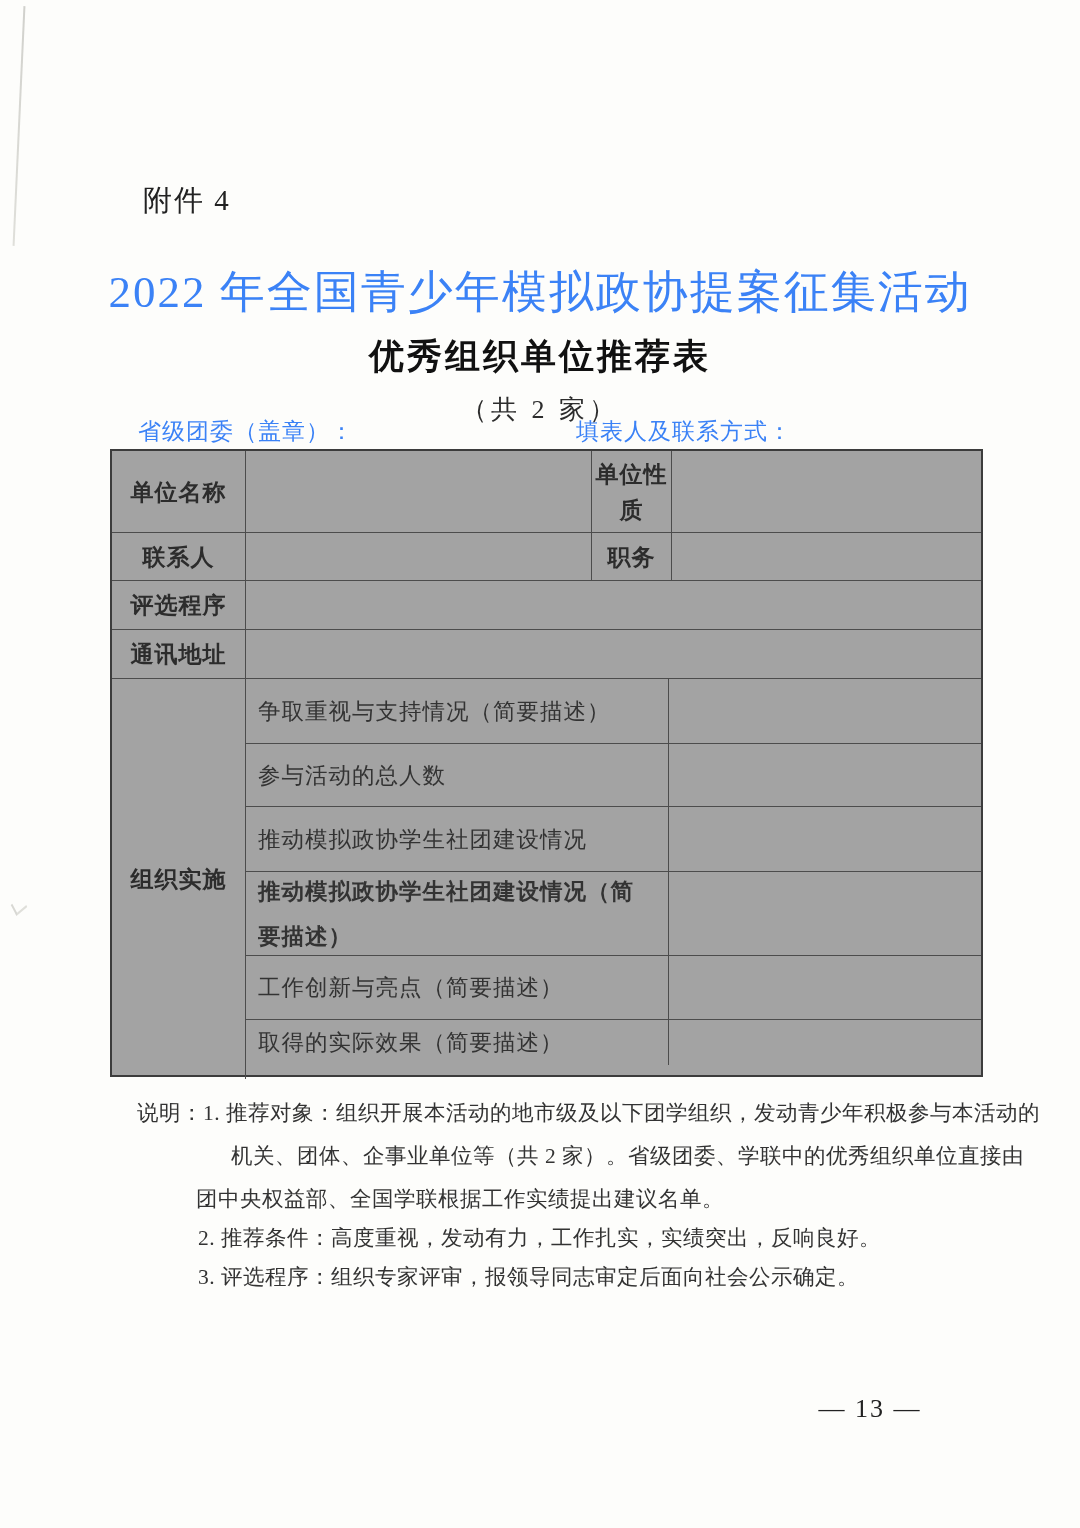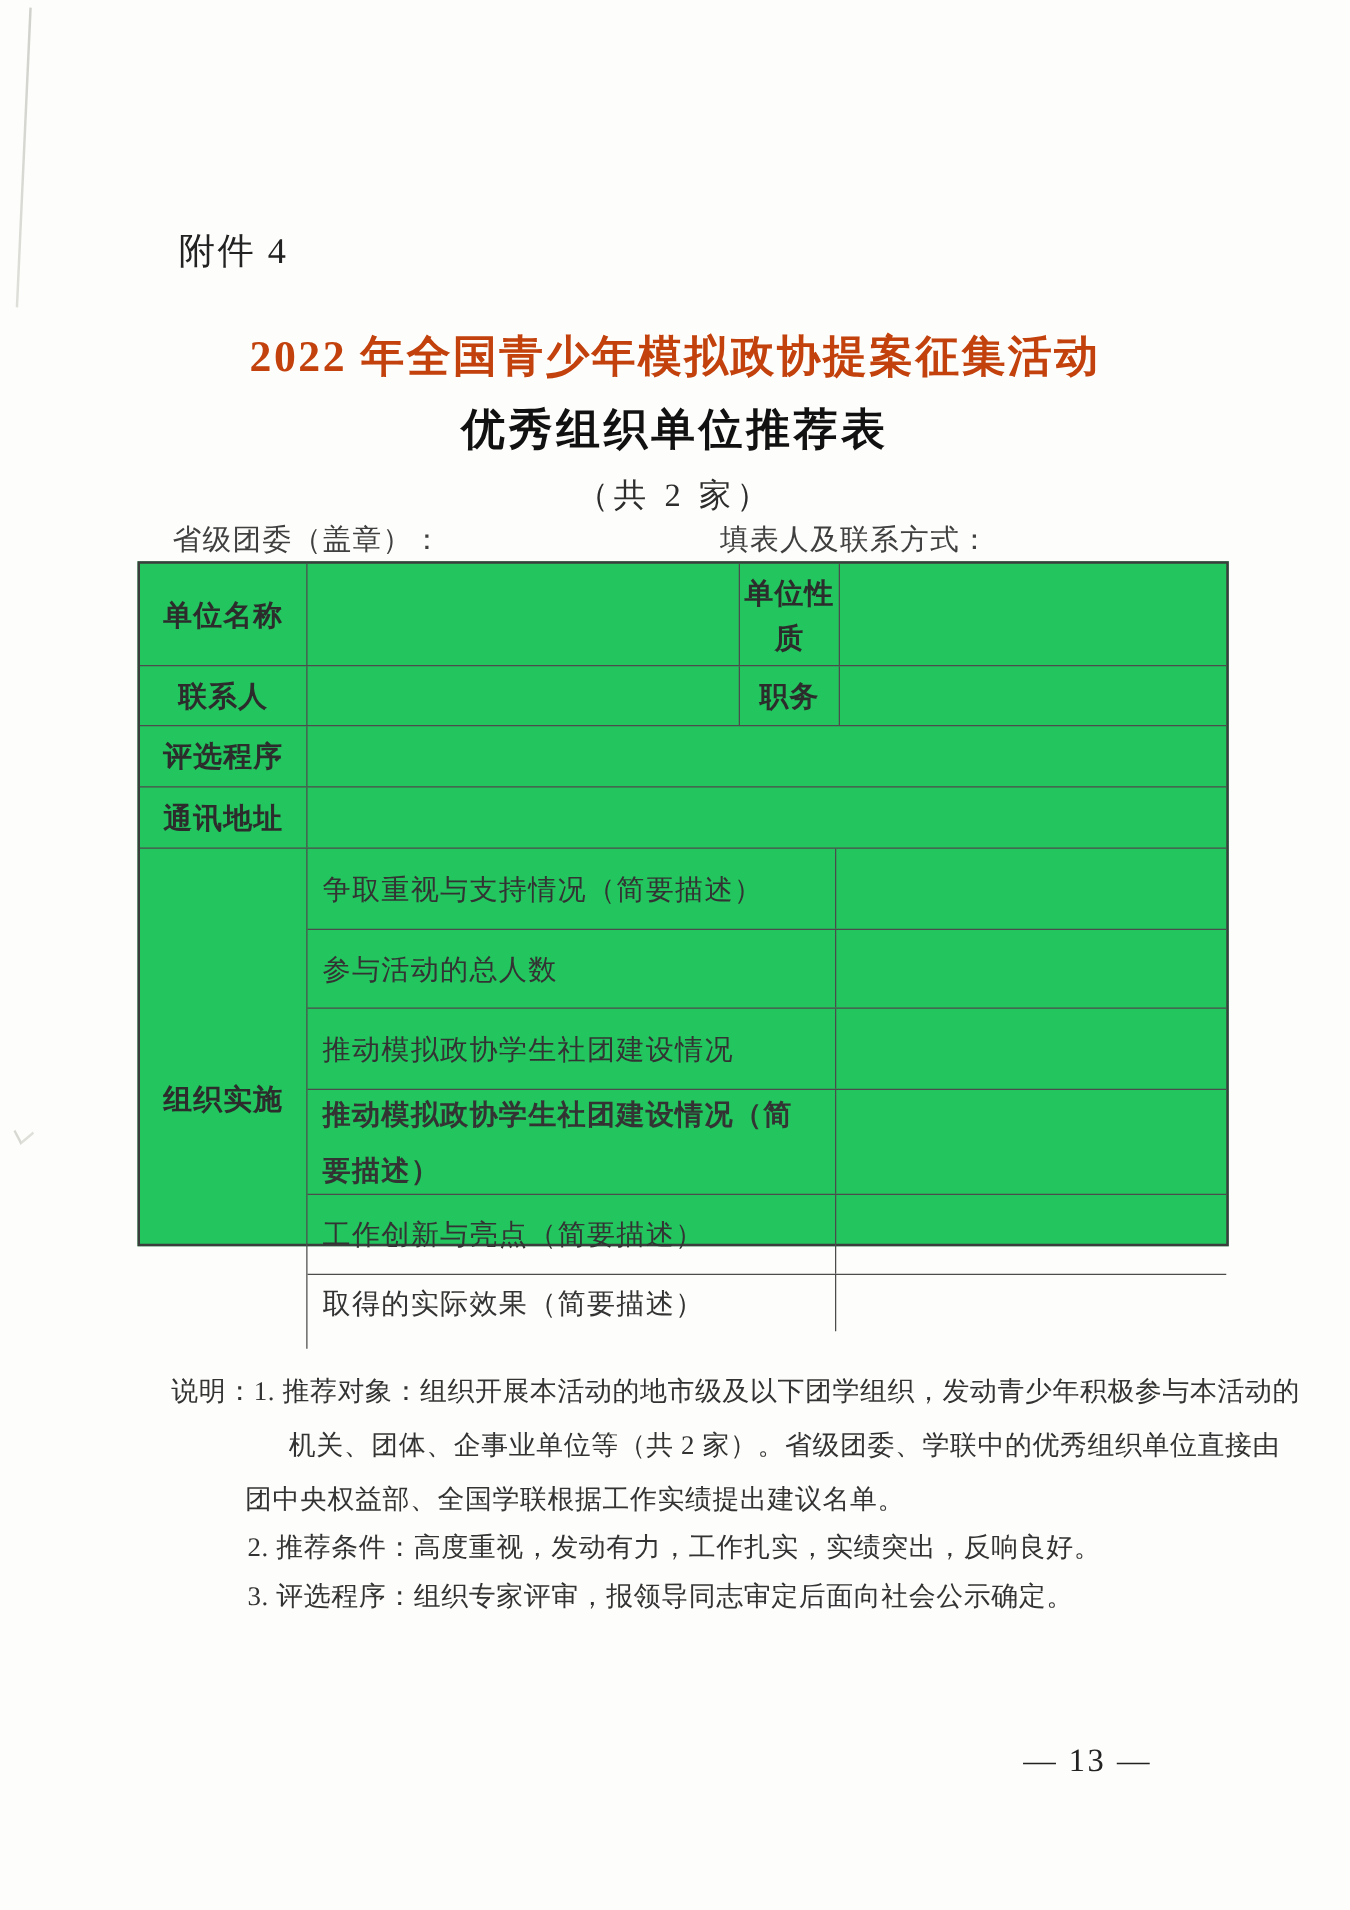--- a/index.html
+++ b/index.html
@@ -38,47 +38,47 @@
   .attachment {
     position: absolute;
     left: 143px; top: 181px;
     font-size: 29px;
     letter-spacing: 2px;
     color: #222;
   }
 
   .title-block { position: absolute; left: 0; top: 262px; width: 1080px; text-align: center; }
   .title-line1 {
-    font-size: 35px; font-weight: bold; letter-spacing: 2px; color: #c2410c;
+    font-size: 45px; font-weight: normal; letter-spacing: 2px; color: #3b82f6;
     font-family: "Liberation Serif", "DejaVu Serif", serif;
   }
   .title-line2 {
     font-size: 35px; font-weight: bold; letter-spacing: 3px; color: #111;
     margin-top: 11px;
     font-family: "Liberation Serif", "DejaVu Serif", serif;
   }
   .title-line3 {
     font-size: 26px; letter-spacing: 4px; color: #2d2d2d; margin-top: 12px;
   }
 
   .form-meta {
     position: absolute; left: 0; top: 416px; width: 1080px; height: 30px;
-    font-size: 23px; color: #404040;
+    font-size: 23px; color: #3b82f6;
   }
   .meta-left  { position: absolute; left: 138px; top: 0; letter-spacing: 1px; }
   .meta-right { position: absolute; left: 576px; top: 0; letter-spacing: 1px; }
 
   
   .form-table {
     position: absolute;
     left: 110px; top: 449px;
-    width: 873px; height: 548px;
+    width: 873px; height: 628px;
     border: 2px solid #3c3c3c;
     display: flex; flex-direction: column;
-    background: #22c55e;
+    background: #a3a3a3;
   }
   .t-row { display: flex; border-bottom: 1px solid #4c4c4c; }
   .t-row:last-child { border-bottom: none; }
   .cell { border-right: 1px solid #4c4c4c; display: flex; align-items: center; }
   .cell:last-child { border-right: none; }
   .cell-label {
     justify-content: center; text-align: center;
     font-family: "Liberation Sans", "DejaVu Sans", sans-serif;
     font-weight: bold; font-size: 23px; color: #2c2c2c;
     letter-spacing: 1px; line-height: 36px;

